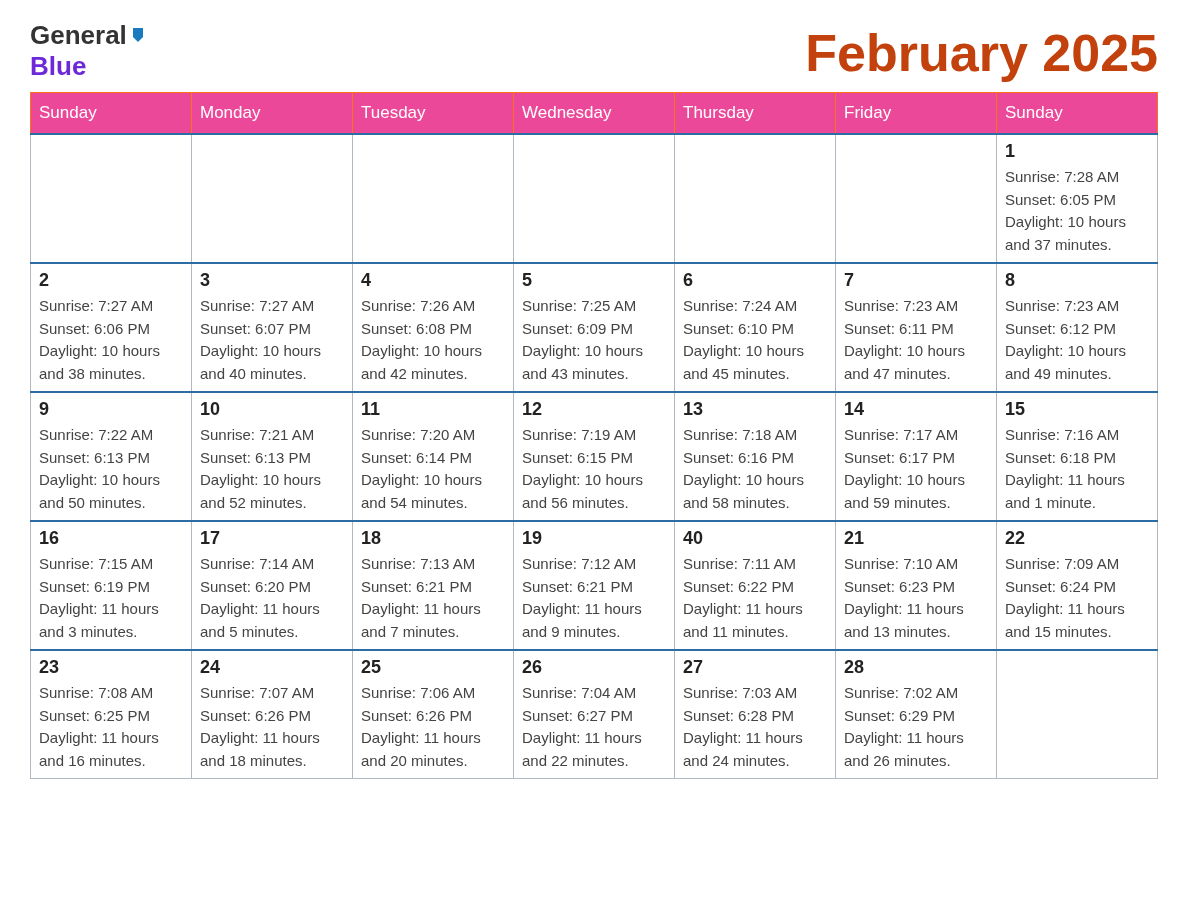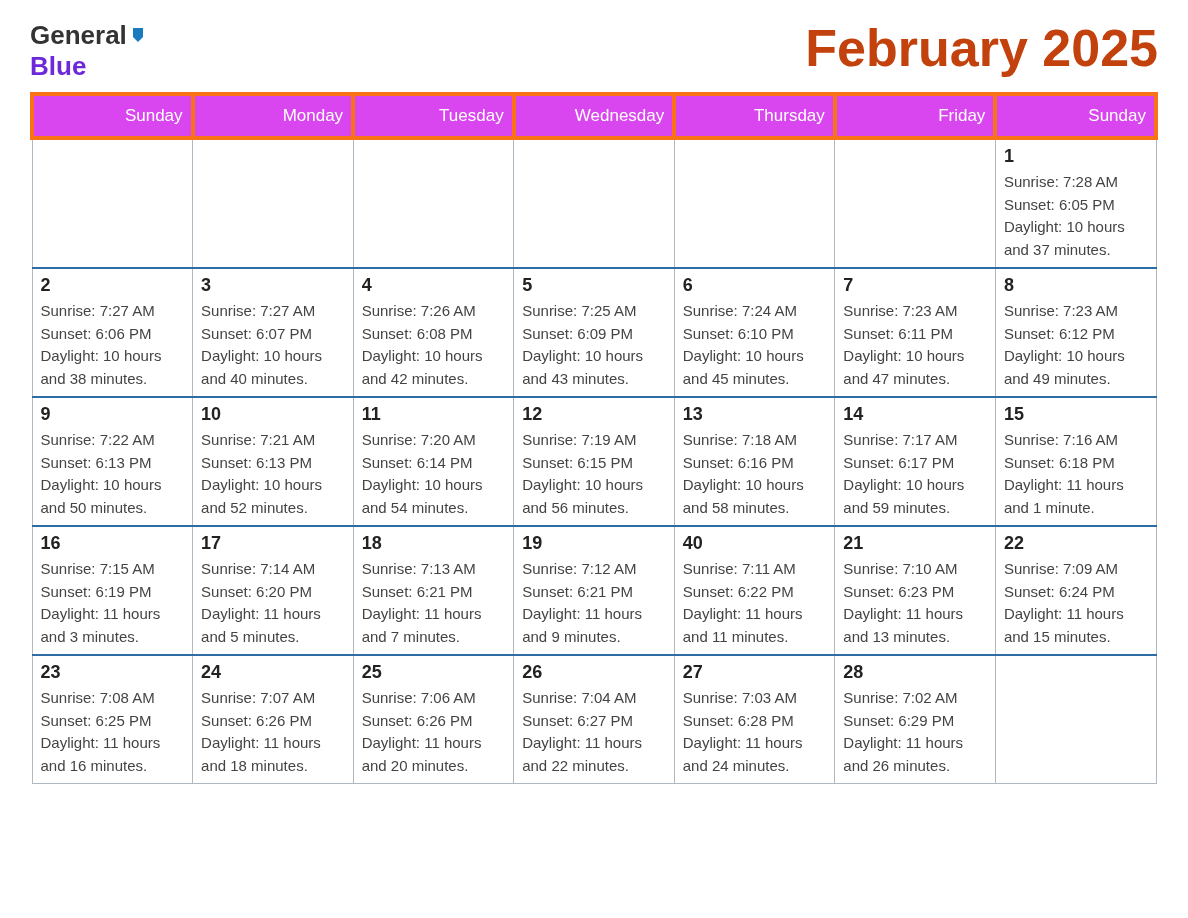--- a/index.html
+++ b/index.html
@@ -7,21 +7,21 @@
       font-family: Arial, sans-serif;
       background: #fff;
       color: #333;
       padding: 20px 30px;
       width: 1188px;
       min-height: 918px;
     }
     .header-row {
       display: flex;
       justify-content: space-between;
-      align-items: flex-start;
+      align-items: flex-end;
       margin-bottom: 10px;
     }
     .title-block {
       text-align: right;
     }
     .title-block h1 {
       font-size: 52px;
       font-weight: bold;
       color: #c2410c;
       line-height: 1.1;
@@ -30,27 +30,27 @@
       font-size: 22px;
       font-weight: normal;
       color: #444;
     }
     .calendar {
       width: 100%;
       border-collapse: collapse;
       margin-top: 10px;
     }
     .calendar thead th {
-      background: #d946ef;
+      background: #ec4899;
       color: #fff;
       font-size: 17px;
       font-weight: normal;
       padding: 10px 8px;
-      text-align: right;
-      border: 4px solid #f97316;
+      text-align: left;
+      border: 1px solid #f97316;
     }
     .calendar tbody td {
       border: 1px solid #b0b8c1;
       vertical-align: top;
       padding: 6px 8px;
       min-height: 110px;
       width: calc(100% / 7);
       font-size: 13px;
       color: #333;
     }

